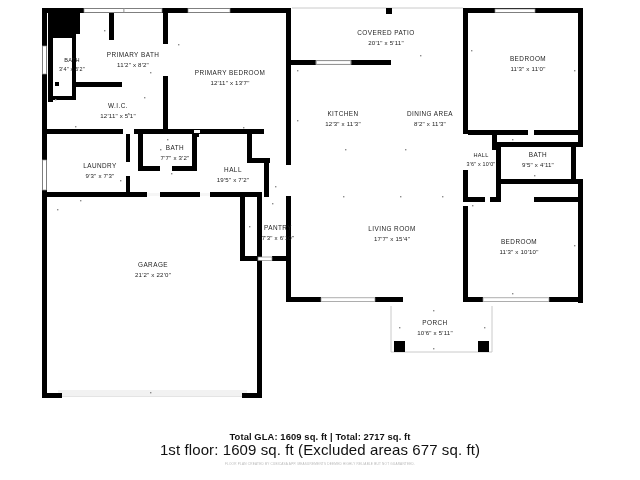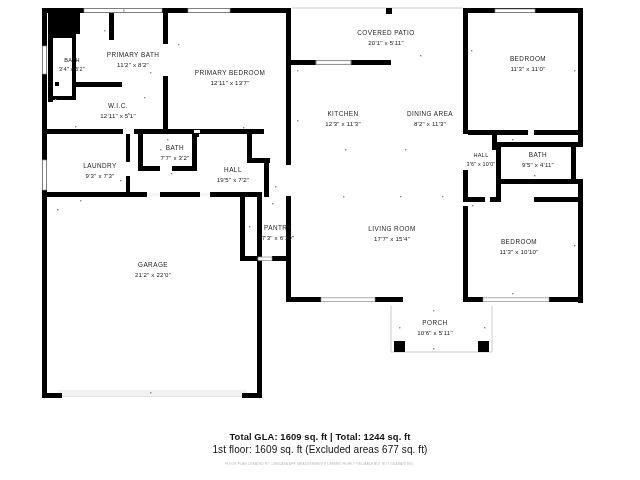--- a/index.html
+++ b/index.html
@@ -51,21 +51,21 @@
   .cap-line1 {
     font-family: "Liberation Sans", sans-serif;
     font-size: 9.4px;
     font-weight: bold;
     color: #111111;
     line-height: 13px;
     letter-spacing: 0.1px;
   }
   .cap-line2 {
     font-family: "Liberation Sans", sans-serif;
-    font-size: 10px;
+    font-size: 15px;
     color: #111111;
     line-height: 13px;
     letter-spacing: 0.1px;
   }
   .cap-disclaimer {
     font-family: "Liberation Sans", sans-serif;
     font-size: 3.1px;
     color: #b9b9b9;
     line-height: 9px;
     letter-spacing: 0.22px;
@@ -355,18 +355,18 @@
         <rect x="512" y="293" width="1.4" height="1.4"></rect>
         <rect x="420" y="55" width="1.4" height="1.4"></rect>
         <rect x="297" y="70" width="1.4" height="1.4"></rect>
         <rect x="297" y="120" width="1.4" height="1.4"></rect>
       </g>
 
     </svg>
   </div>
 
   <div id="caption">
-    <div class="cap-line1">Total GLA: 1609 sq. ft  |  Total: 1244 sq. ft</div>
+    <div class="cap-line1">Total GLA: 1609 sq. ft  |  Total: 2717 sq. ft</div>
     <div class="cap-line2">1st floor: 1609 sq. ft (Excluded areas 677 sq. ft)</div>
     <div class="cap-disclaimer">FLOOR PLAN CREATED BY CUBICASA APP. MEASUREMENTS DEEMED HIGHLY RELIABLE BUT NOT GUARANTEED.</div>
   </div>
 
 </div>
 
 </body></html>

